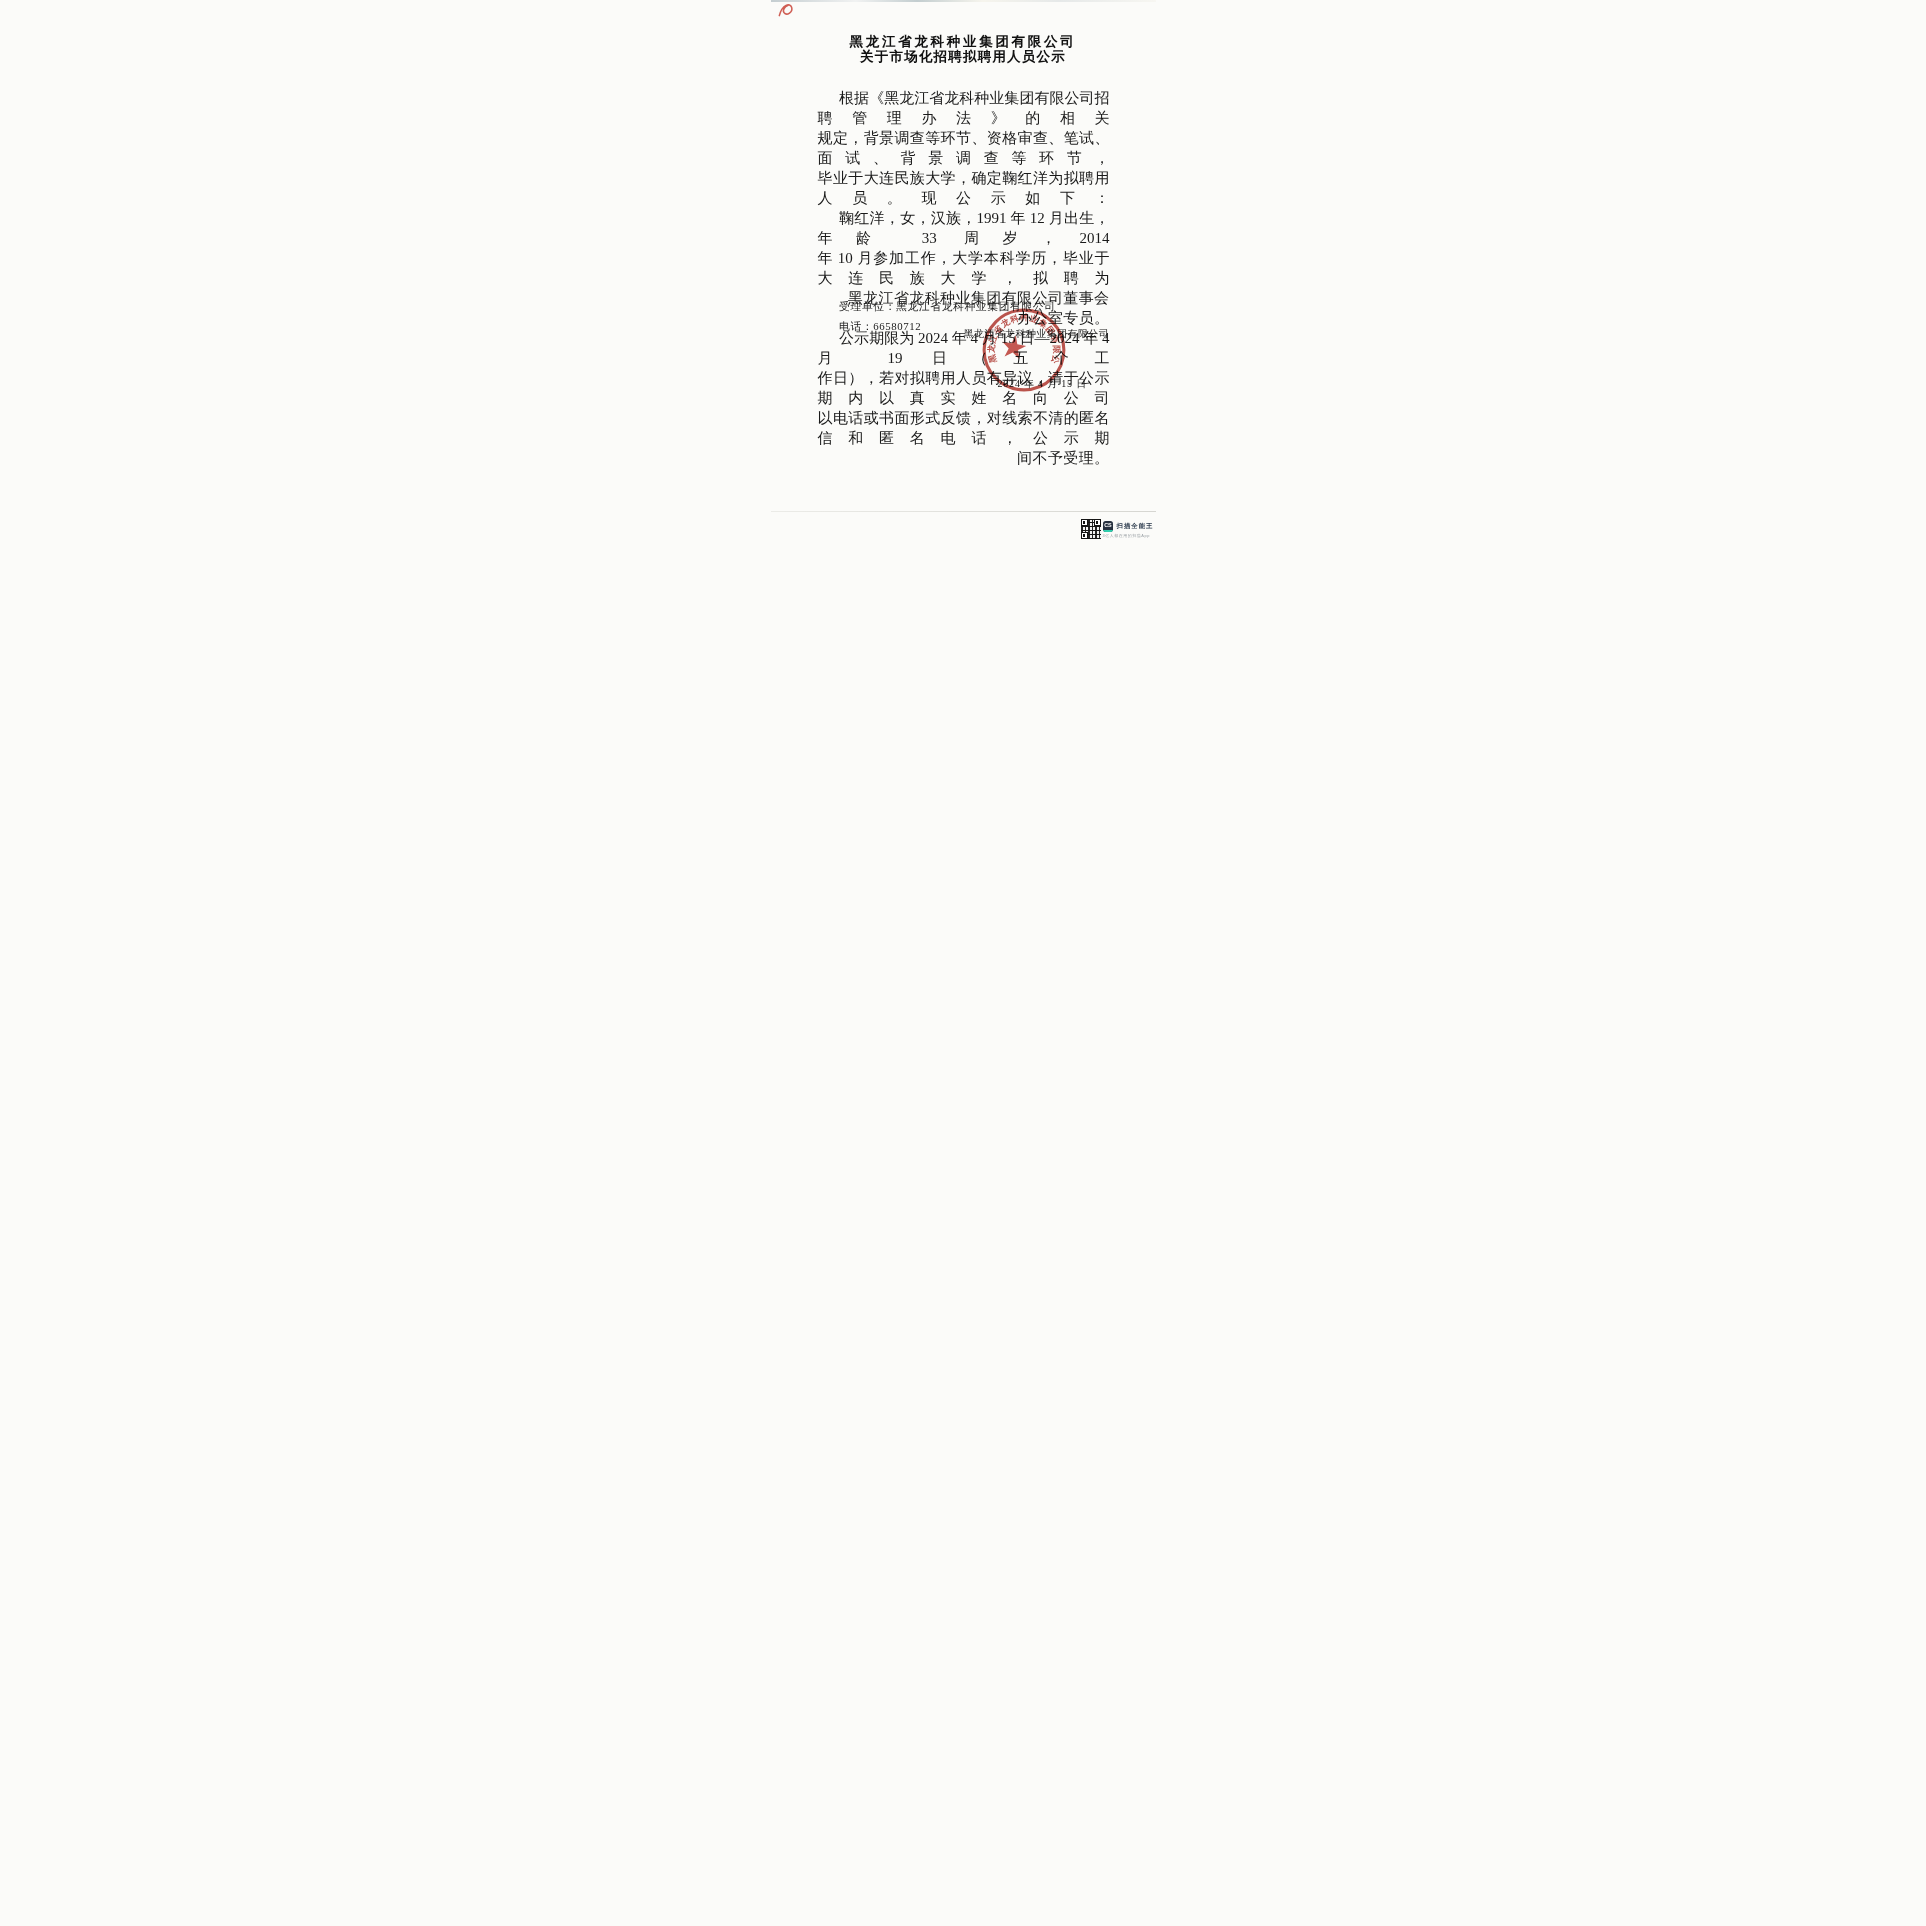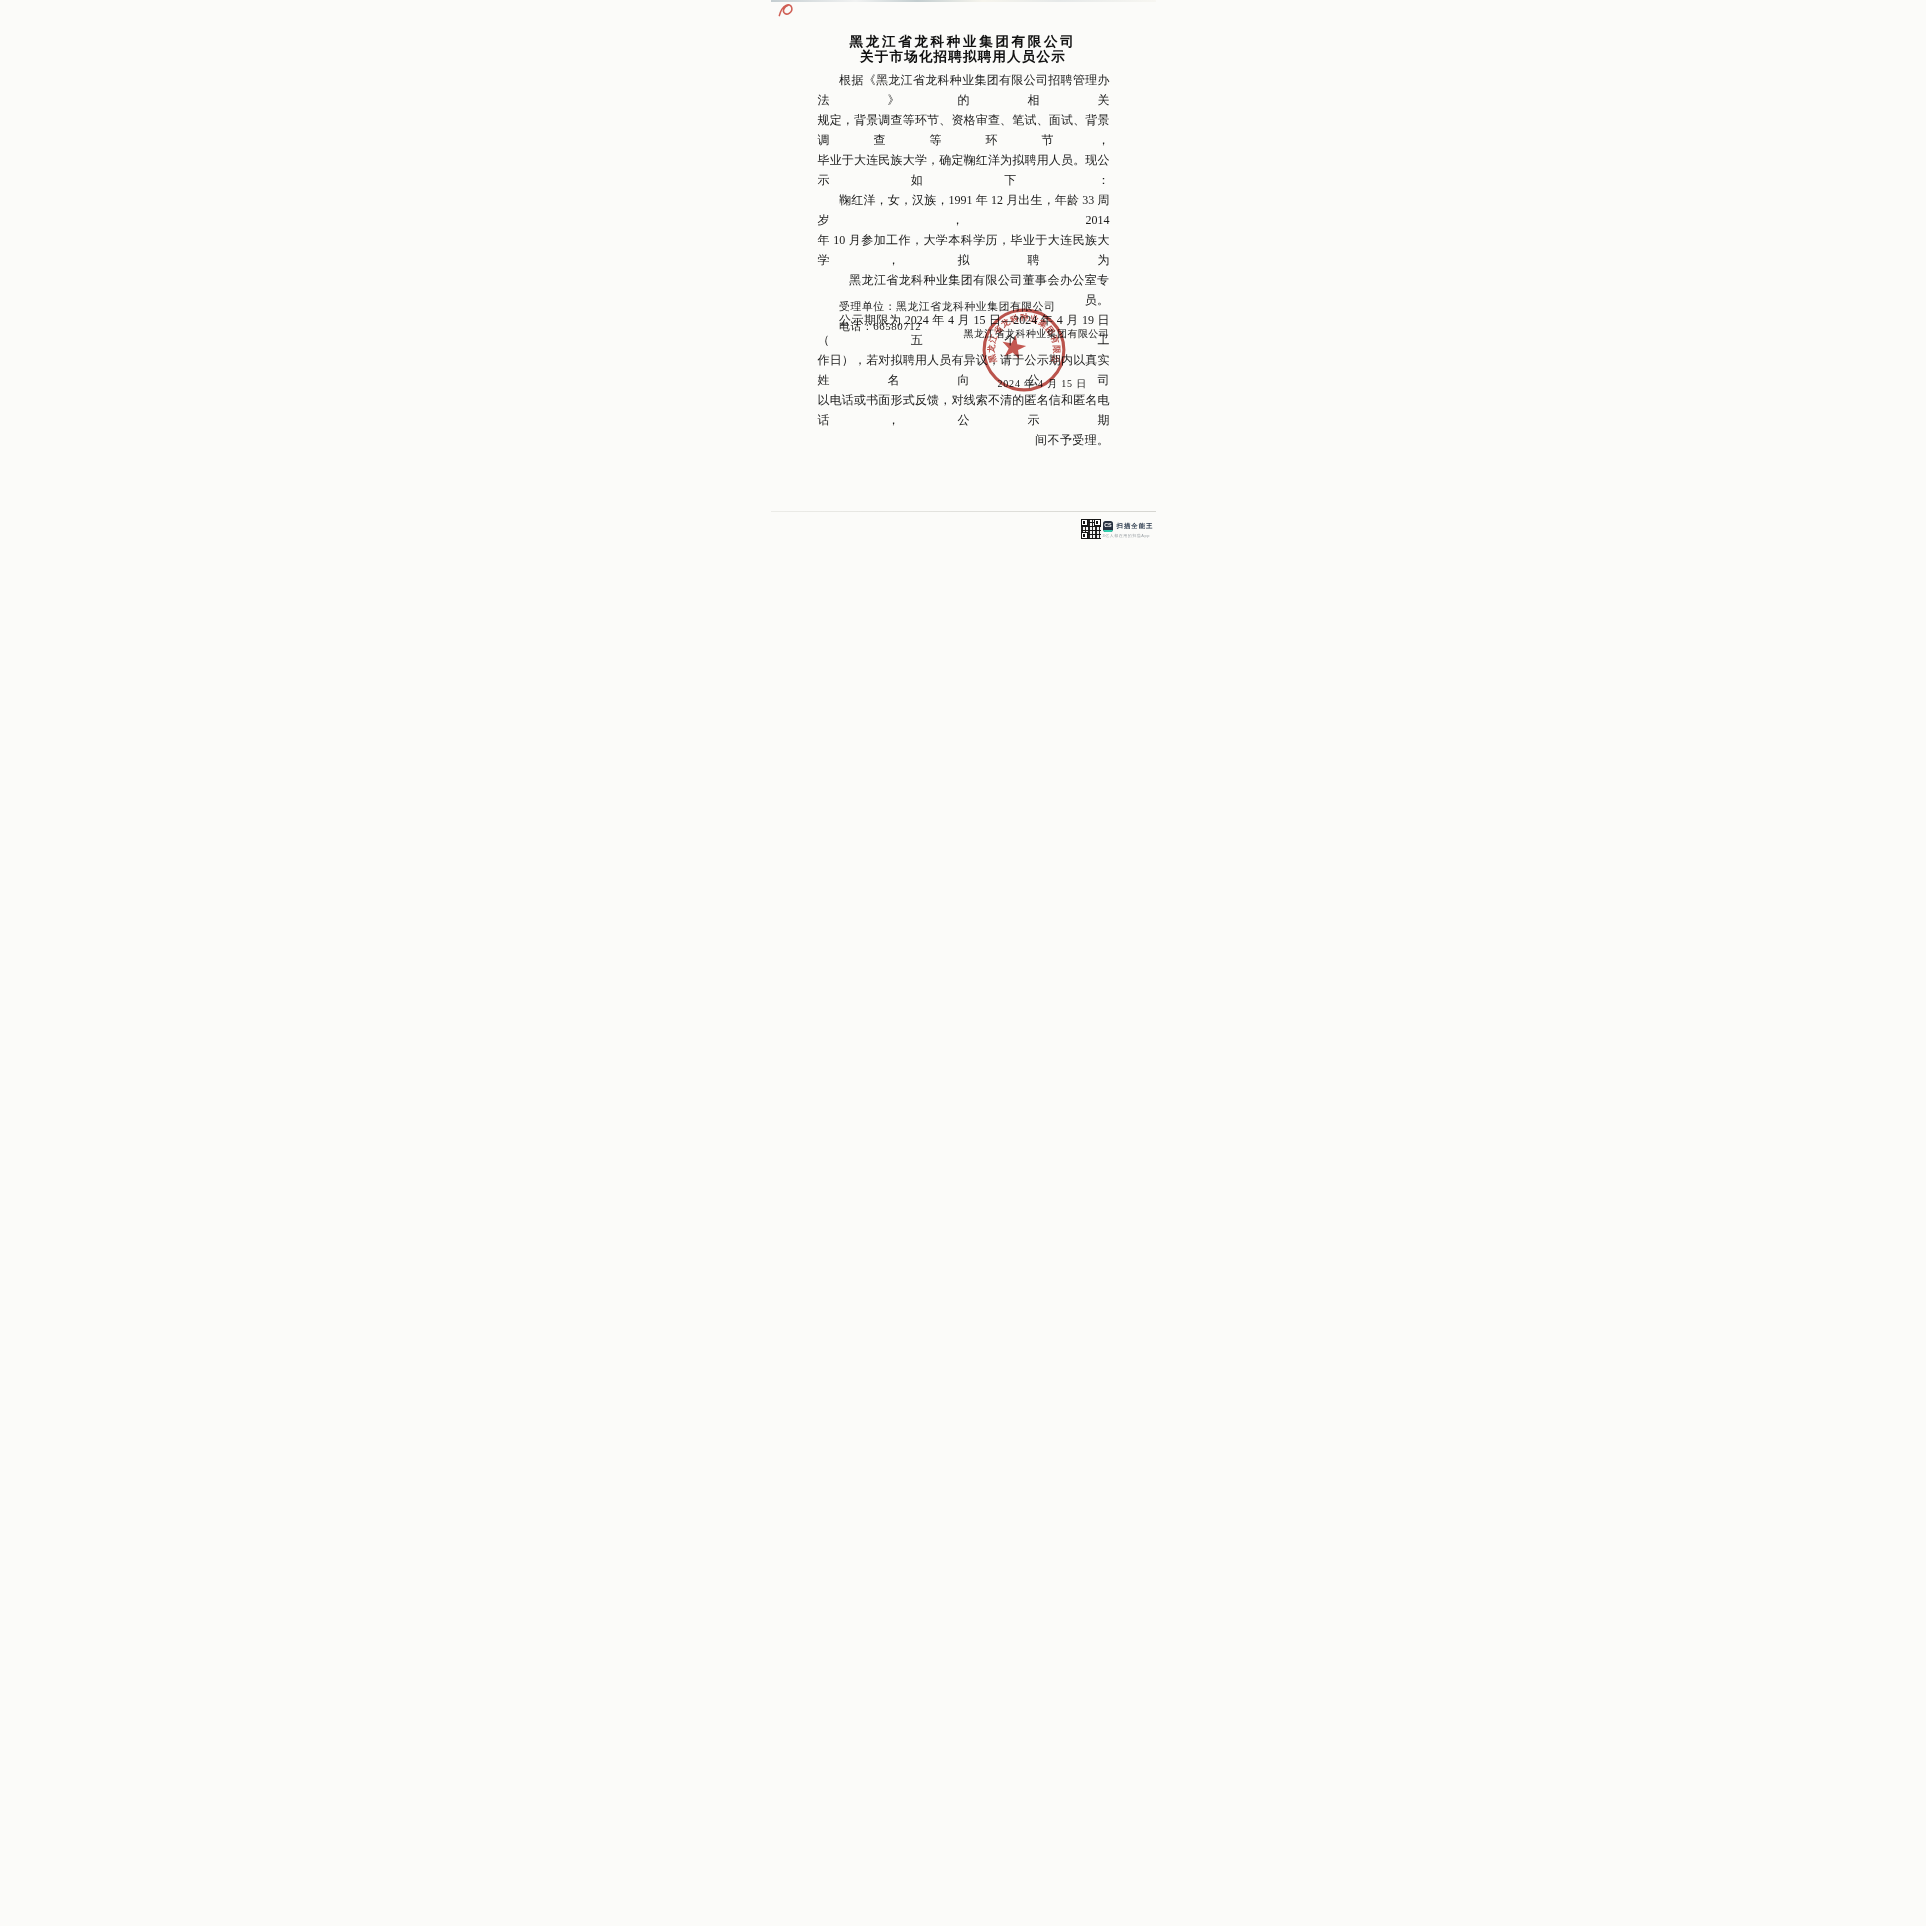--- a/index.html
+++ b/index.html
@@ -22,22 +22,22 @@
   }
   .corner-mark { position: absolute; left: 6.2px; top: 0.8px; }
   .doc-title {
     position: absolute; top: 34px; left: 0; width: 100%;
     margin: 0; font-size: 13.5px; font-weight: 700; line-height: 15.4px;
     text-align: center; color: #111;
   }
   .doc-title .t1 { letter-spacing: 2.7px; }
   .doc-title .t2 { letter-spacing: 1.2px; }
   .bodytext {
-    position: absolute; left: 47px; top: 70px; width: 292px;
-    font-size: 12px; line-height: 20px; color: #1a1a1a; font-family: Liberation Serif, serif;
+    position: absolute; left: 47px; top: 88px; width: 292px;
+    font-size: 15px; line-height: 20px; color: #1a1a1a; font-family: Liberation Serif, serif;
   }
   .jl { text-align: justify; text-align-last: justify; text-justify: inter-character; }
   .ll { text-align: right; letter-spacing: 0.4px; margin-left: 29px; }
   .ind { text-indent: 21.6px; }
   .contact {
     position: absolute; left: 47px; top: 296px; width: 292px;
     font-size: 10.8px; line-height: 20px; letter-spacing: 0.6px; color: #1a1a1a;
   }
   .contact div { text-indent: 21.6px; }
   .sig-company {

